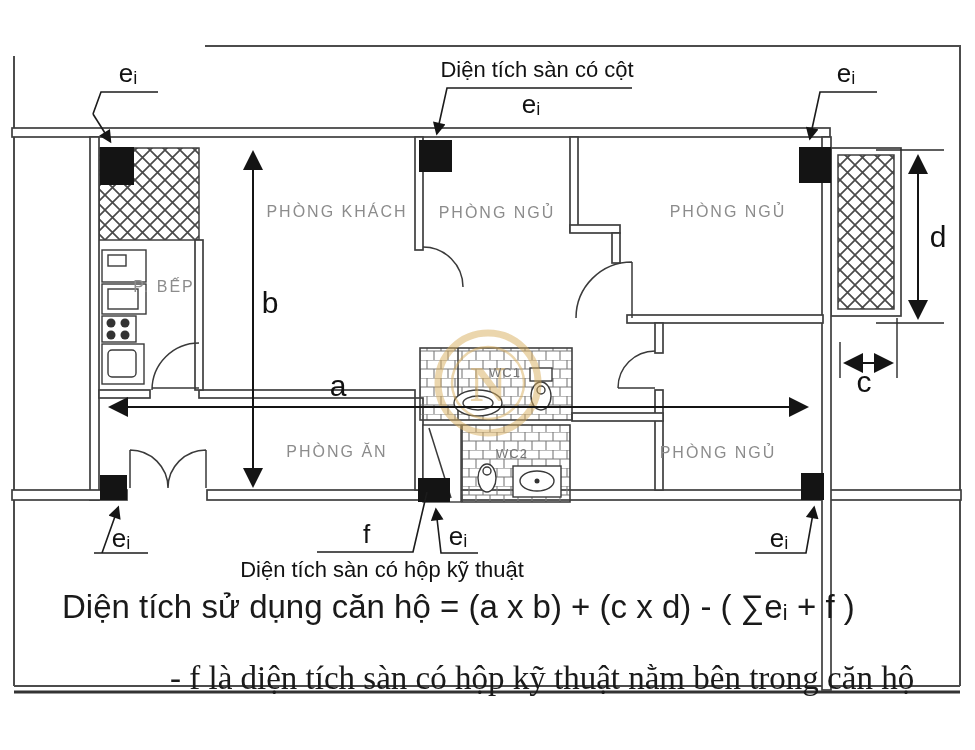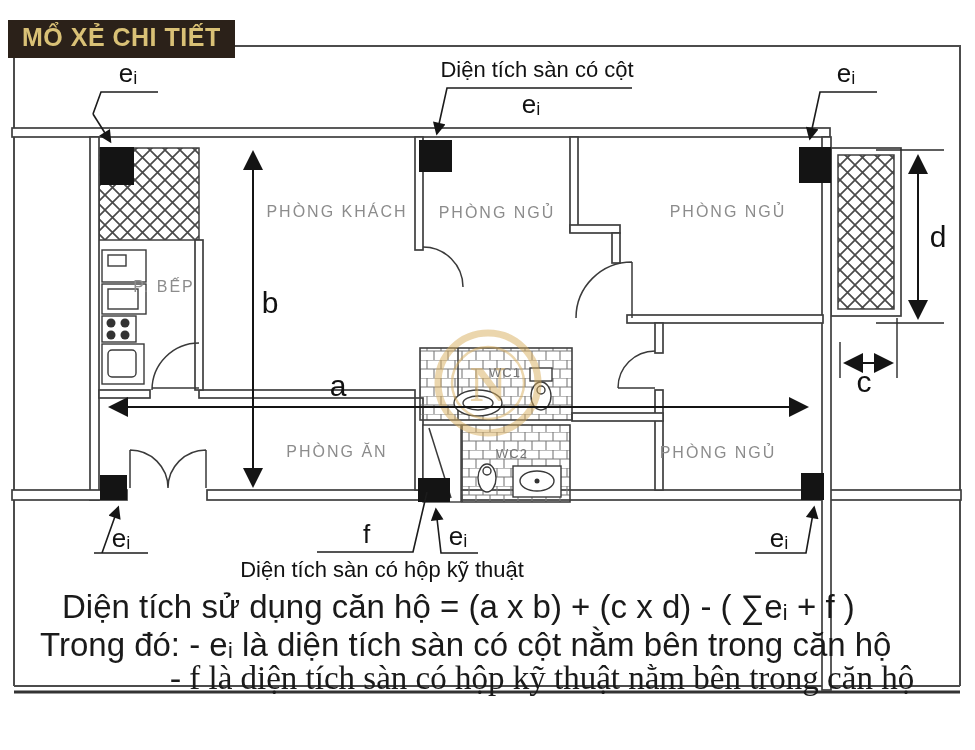--- a/index.html
+++ b/index.html
@@ -183,21 +183,17 @@
     <text class="roomlabel" x="337" y="217" text-anchor="middle">PHÒNG KHÁCH</text>
     <text class="roomlabel" x="497" y="218" text-anchor="middle">PHÒNG NGỦ</text>
     <text class="roomlabel" x="728" y="217" text-anchor="middle">PHÒNG NGỦ</text>
     <text class="roomlabel" x="718" y="458" text-anchor="middle">PHÒNG NGỦ</text>
     <text class="roomlabel" x="164" y="292" text-anchor="middle">P. BẾP</text>
     <text class="roomlabel" x="337" y="457" text-anchor="middle">PHÒNG ĂN</text>
     <text class="wclabel" x="505" y="377" text-anchor="middle">WC1</text>
     <text class="wclabel" x="512" y="458" text-anchor="middle">WC2</text>
   </svg>
 
-  <div id="banner">
-    <span>MỔ XẺ CHI TIẾT</span>
-  </div>
 
   <div class="formula" style="left:62px;top:588px;">Diện tích sử dụng căn hộ = (a x b) + (c x d) - ( ∑eᵢ + f )</div>
-  <div class="formula" style="left:40px;top:626px;">Trong đó: - eᵢ là diện tích sàn có cột nằm bên trong căn hộ</div>
   <div class="formula" style="left:170px;top:660px;font-family:Liberation Serif, serif;">- f là diện tích sàn có hộp kỹ thuật nằm bên trong căn hộ</div>
 
 </div>
 
 </body></html>

